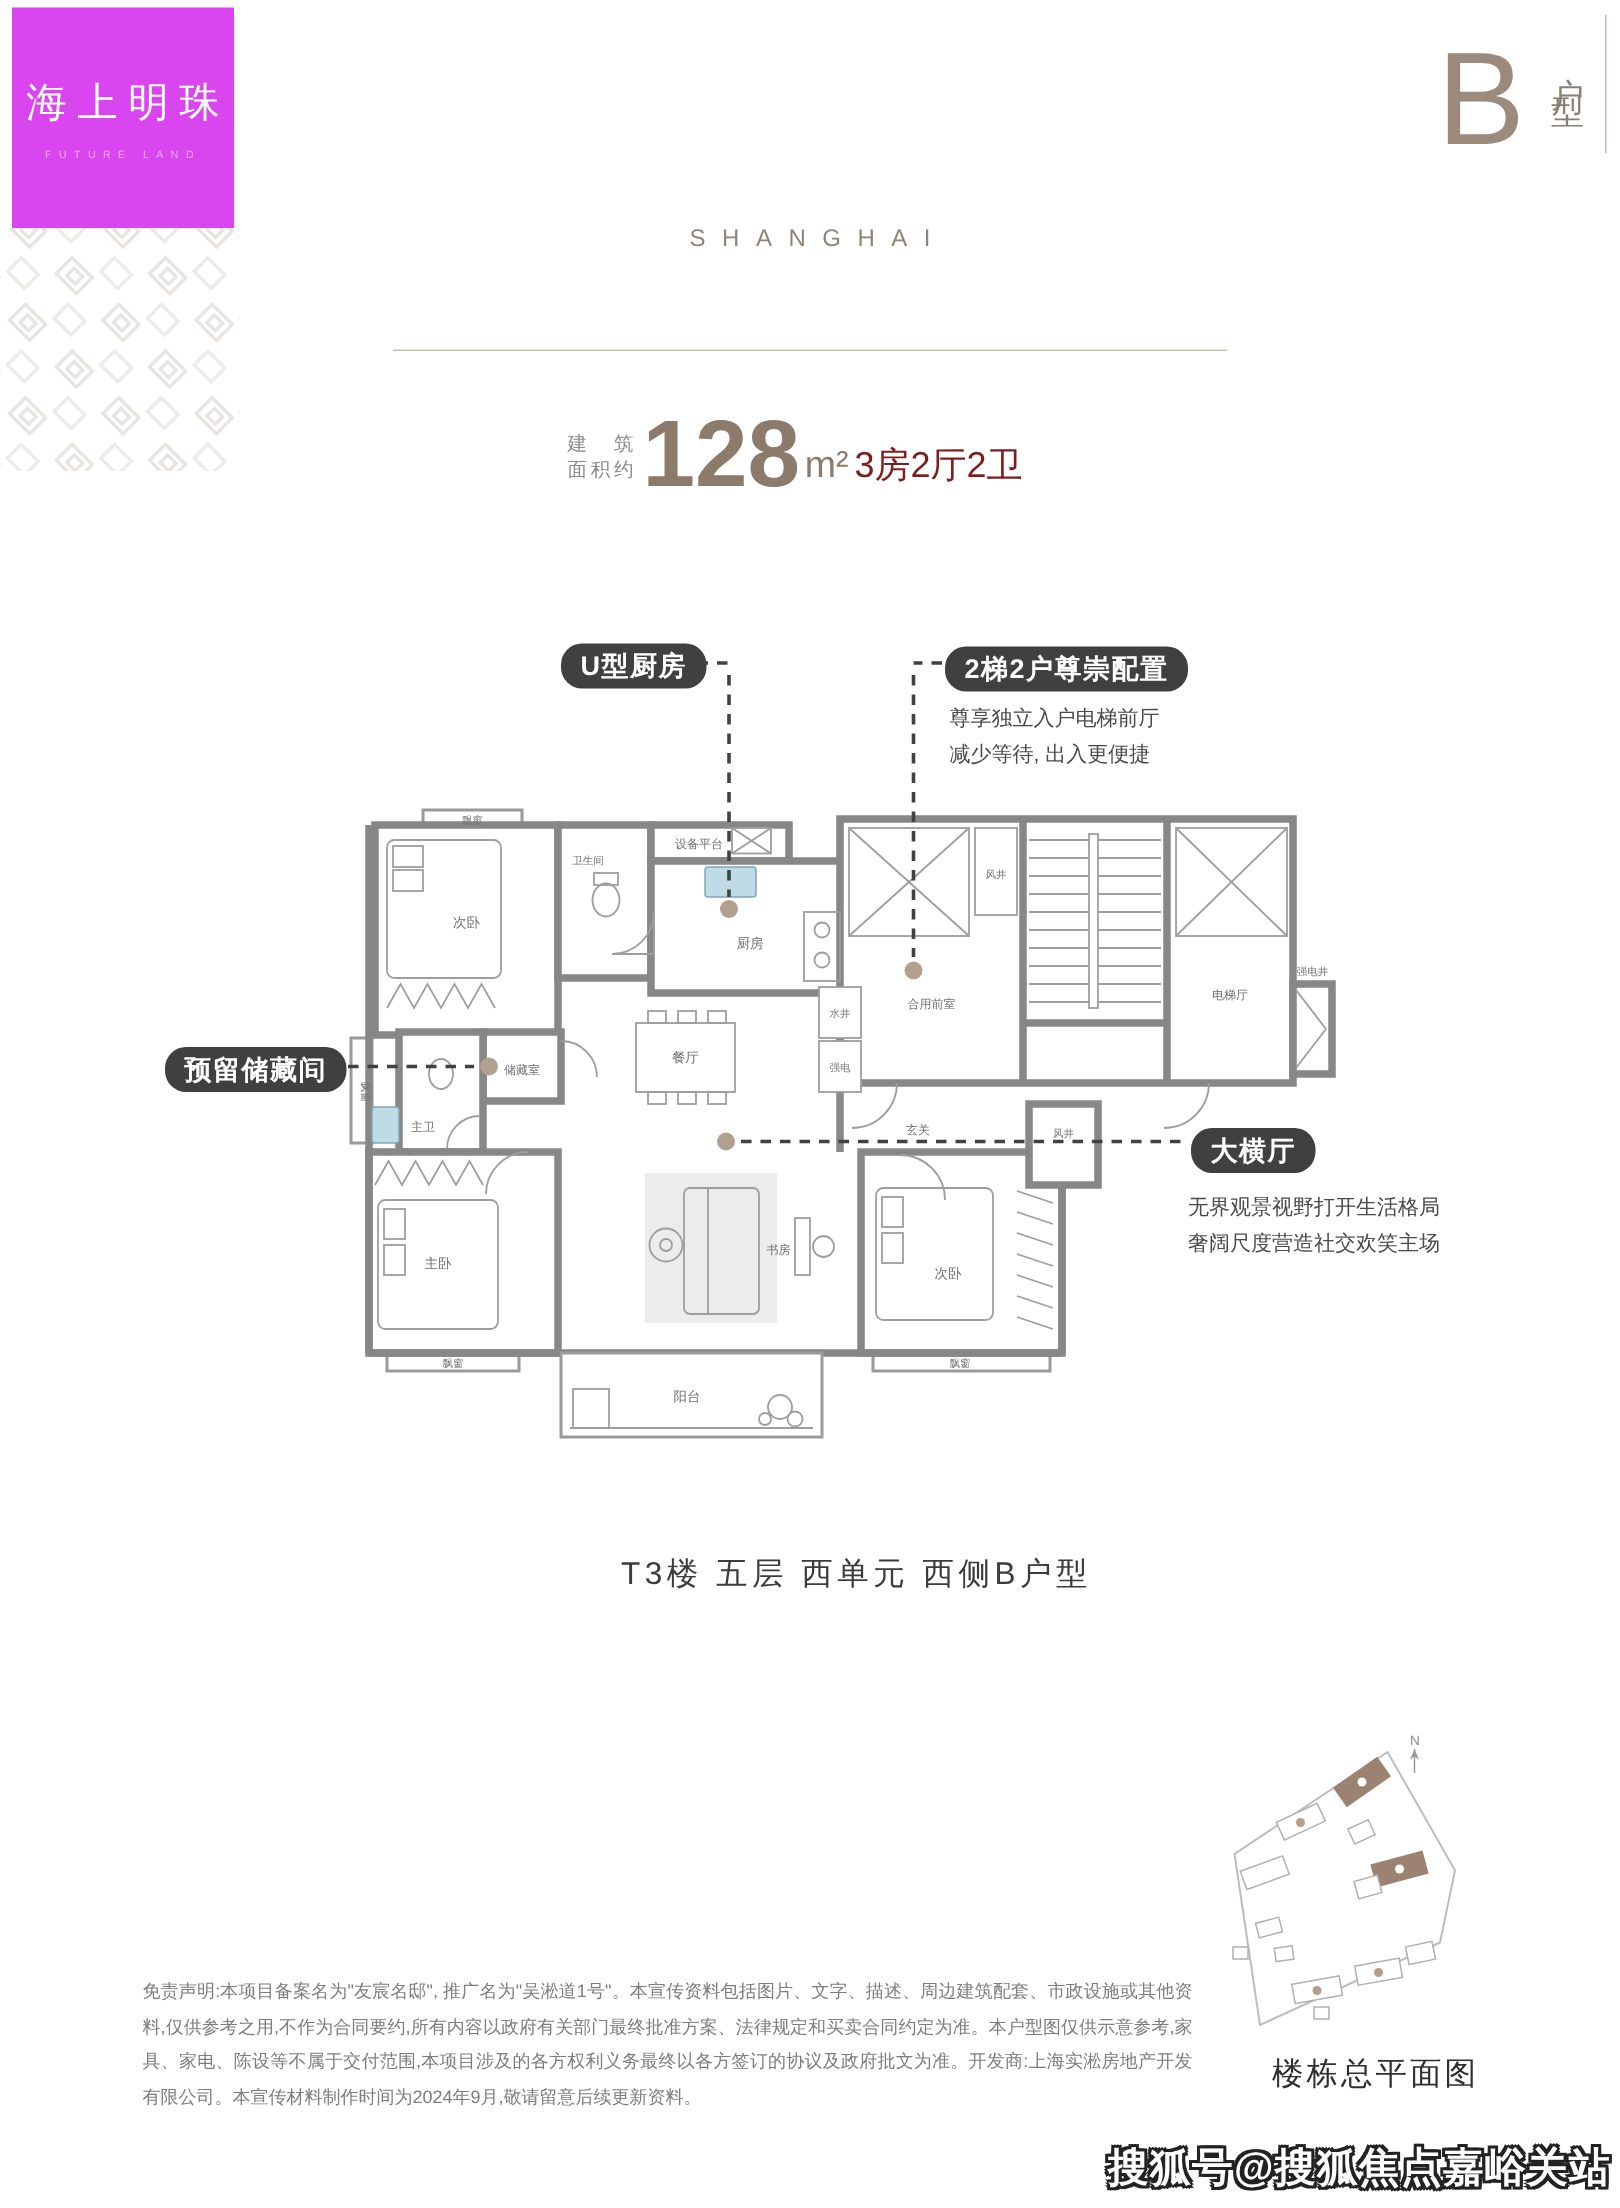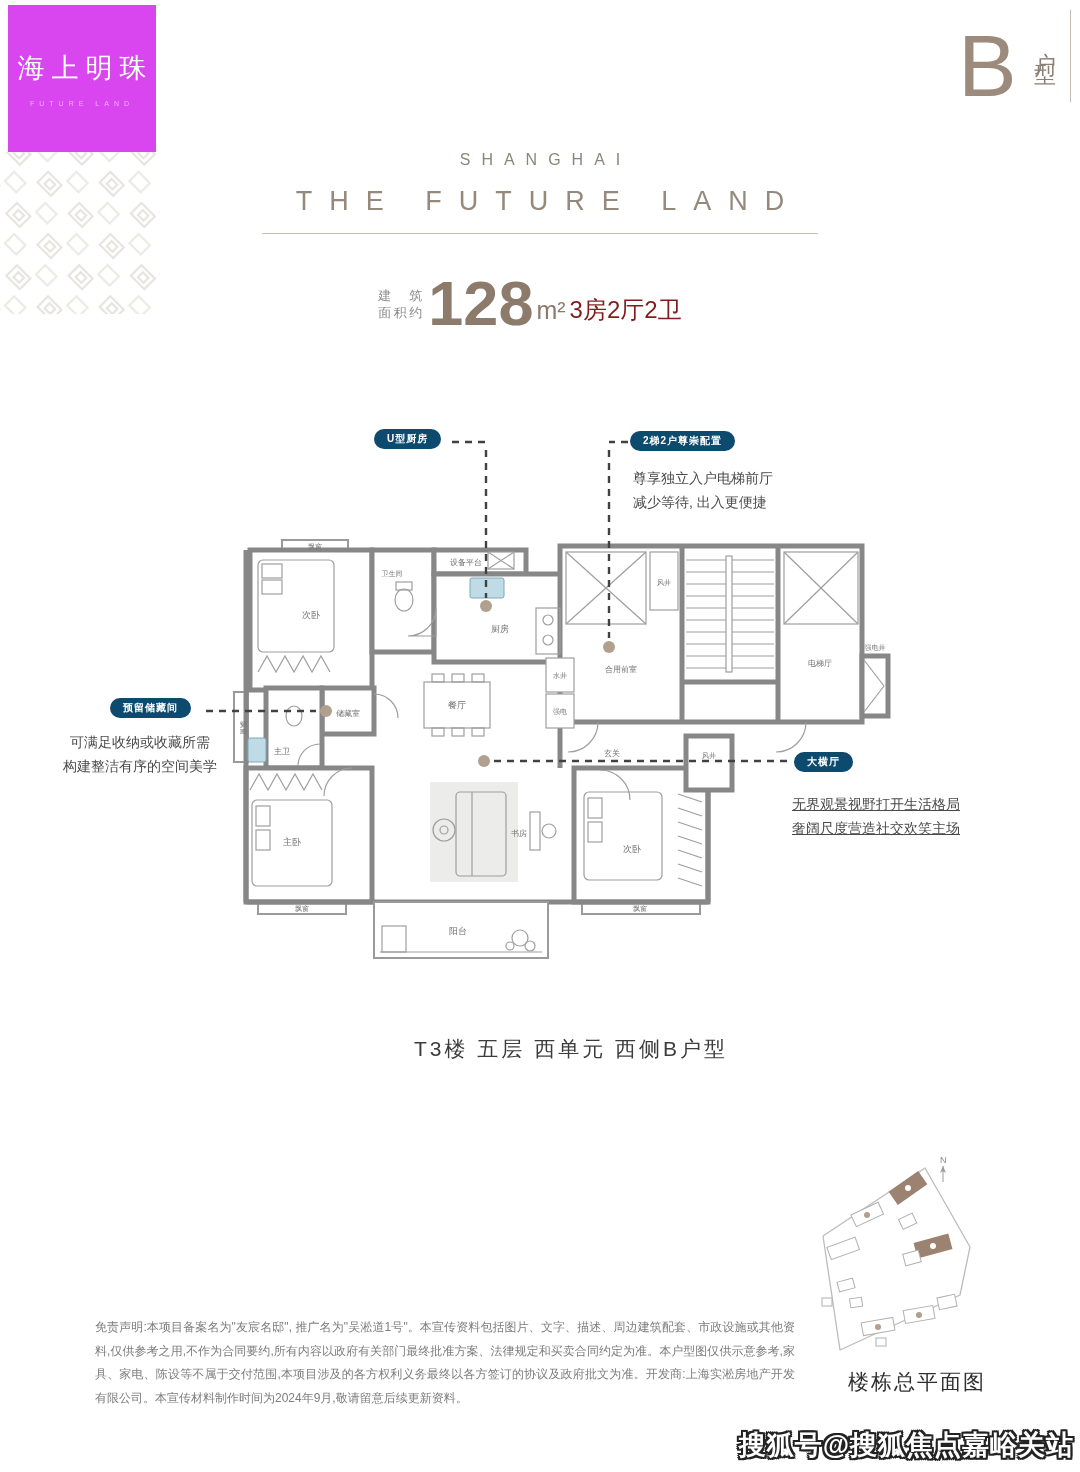--- a/index.html
+++ b/index.html
@@ -26,21 +26,21 @@
   
   .area-row{position:absolute;left:530px;top:278px;transform:translateX(-50%);display:flex;
             align-items:flex-end;white-space:nowrap;}
   .area-prefix{font-size:13px;color:#8b8b8b;line-height:17px;width:44px;padding-bottom:9px;
                text-align:justify;}
   .area-prefix div{text-align-last:justify;}
   .area-value{font-size:63px;font-weight:bold;color:#8c7a6b;line-height:0.82;margin:0 3px 0 6px;}
   .area-unit{font-size:25px;color:#8c7a6b;padding-bottom:5px;}
   .area-rooms{font-size:24px;color:#7f1d1d;padding-bottom:4px;margin-left:4px;}
   
-  .badge{position:absolute;background:#0c4a6e;color:#fff;font-size:10px;font-weight:bold;
+  .badge{position:absolute;background:#404040;color:#fff;font-size:18px;font-weight:bold;
          letter-spacing:1px;padding:3px 13px;border-radius:14px;white-space:nowrap;}
   .co-text{position:absolute;font-size:14px;color:#4a4a4a;line-height:24px;white-space:nowrap;}
   .center{text-align:center;}
   
   .plan-caption{position:absolute;left:0;top:1035px;width:1080px;text-align:center;font-size:21px;
                 color:#3c3c3c;letter-spacing:3px;padding-left:31px;}
   .site-caption{position:absolute;left:812px;top:1368px;width:210px;text-align:center;font-size:21px;
                 color:#2f2f2f;letter-spacing:2px;}
   
   .disclaimer{position:absolute;left:95px;top:1316px;width:700px;font-size:12px;color:#7d7d7d;
@@ -88,21 +88,20 @@
       </defs>
       <rect x="0" y="0" width="160" height="162" fill="url(#motif)"></rect>
     </svg>
   </div>
 
   <div class="unit-letter">B</div>
   <div class="unit-label">户型</div>
   <div class="unit-rule"></div>
 
   <div class="kicker">SHANGHAI</div>
-  <div class="title">THE FUTURE LAND</div>
   <div class="title-rule"></div>
 
   <div class="area-row">
     <div class="area-prefix">
       <div>建 筑</div>
       <div>面积约</div>
     </div>
     <div class="area-value">128</div>
     <div class="area-unit">m²</div>
     <div class="area-rooms">3房2厅2卫</div>
@@ -110,27 +109,23 @@
 
   <div class="badge" style="left:374px;top:429px;">U型厨房</div>
 
   <div class="badge" style="left:630px;top:431px;">2梯2户尊崇配置</div>
   <div class="co-text" style="left:633px;top:466px;">
     <div>尊享独立入户电梯前厅</div>
     <div>减少等待, 出入更便捷</div>
   </div>
 
   <div class="badge" style="left:110px;top:698px;">预留储藏间</div>
-  <div class="co-text center" style="left:40px;top:730px;width:200px;">
-    <div>可满足收纳或收藏所需</div>
-    <div>构建整洁有序的空间美学</div>
-  </div>
 
   <div class="badge" style="left:794px;top:752px;">大横厅</div>
-  <div class="co-text" style="left:792px;top:792px;text-decoration:underline;">
+  <div class="co-text" style="left:792px;top:792px;">
     <div>无界观景视野打开生活格局</div>
     <div>奢阔尺度营造社交欢笑主场</div>
   </div>
 
   <svg style="position:absolute;left:60px;top:420px;" width="850" height="560" viewBox="60 420 850 560">
 
     <rect class="wallthin" x="282" y="540" width="66" height="12"></rect>
     <rect class="wallthin" x="234" y="692" width="14" height="70"></rect>
     <rect class="wallthin" x="258" y="902" width="88" height="12"></rect>
     <rect class="wallthin" x="582" y="902" width="118" height="12"></rect>

